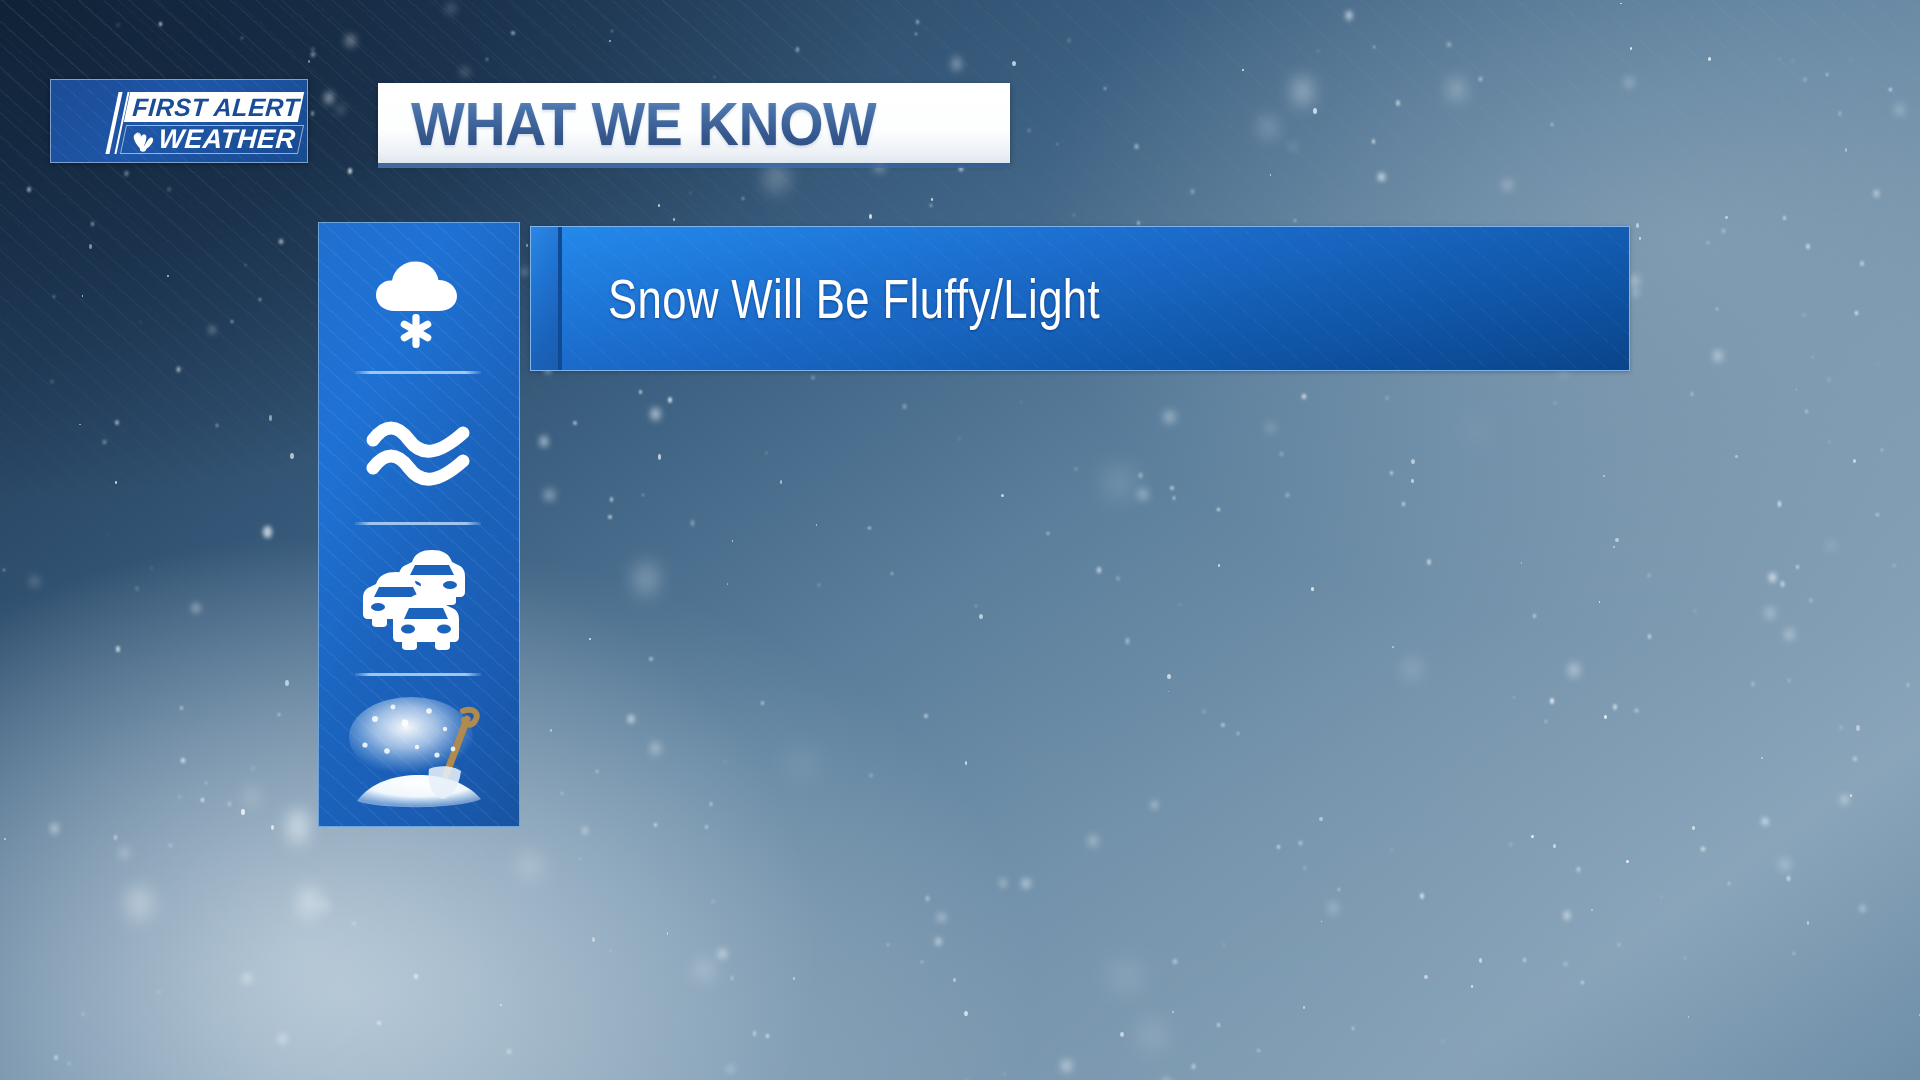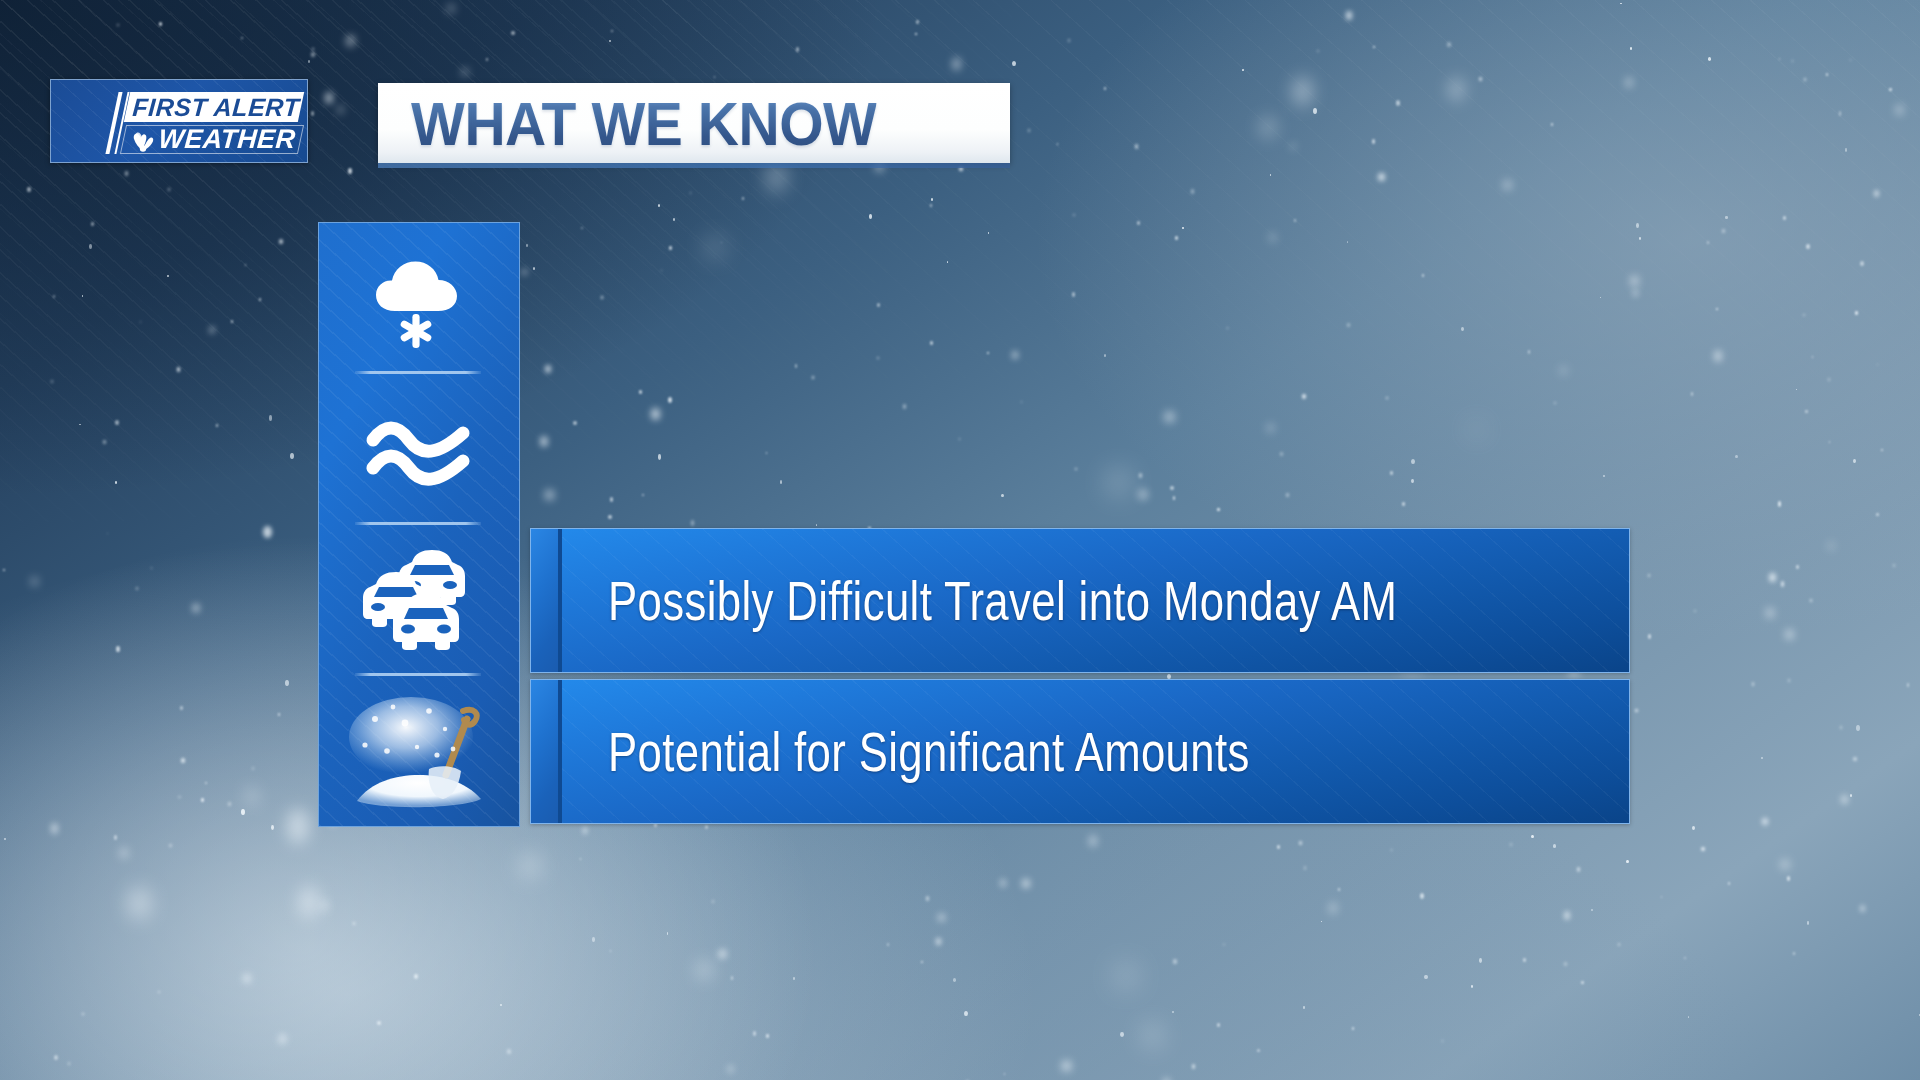--- a/index.html
+++ b/index.html
@@ -717,32 +717,24 @@
             <circle cx="64" cy="34" r="3.4"></circle>
           <circle cx="112" cy="60" r="2.4"></circle>
             <circle cx="46" cy="62" r="2.8"></circle>
           <circle cx="76" cy="58" r="2.2"></circle>
             <circle cx="96" cy="66" r="2.6"></circle>
         </g>
       </svg>
     </div>
   </div>
 
-
-
-  <div class="row" style="top:306px;">
+  <div class="row" style="top:4px;">
     <div class="row-accent"></div>
     <div class="row-sep"></div>
     <div class="row-body">
       <div class="row-body-tex"></div>
-      <div class="row-label">Possibly Difficult Travel into Monday AM</div>
+      <div class="row-label">Snow Will Be Fluffy/Light</div>
     </div>
   </div>
 
-  <div class="row" style="top:457px;">
-    <div class="row-accent"></div>
-    <div class="row-sep"></div>
-    <div class="row-body">
-      <div class="row-body-tex"></div>
-      <div class="row-label">Potential for Significant Amounts</div>
-    </div>
-  </div>
+
+
 </div>
 
 </body></html>

